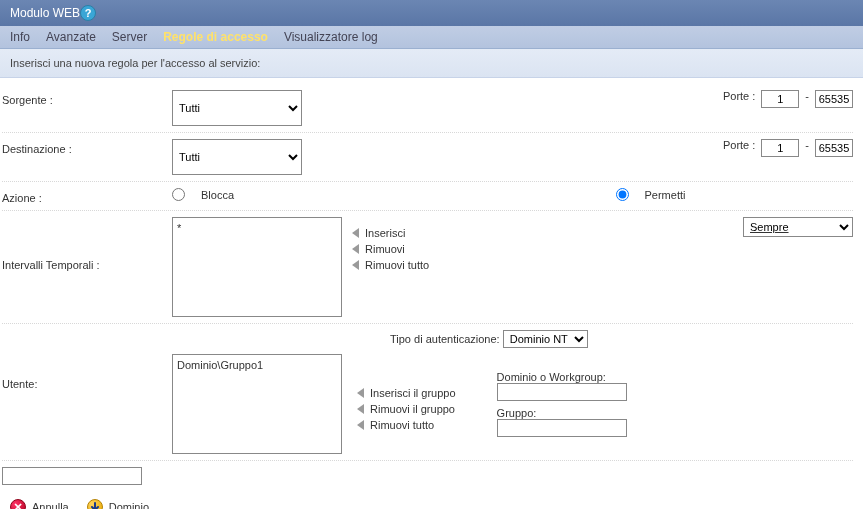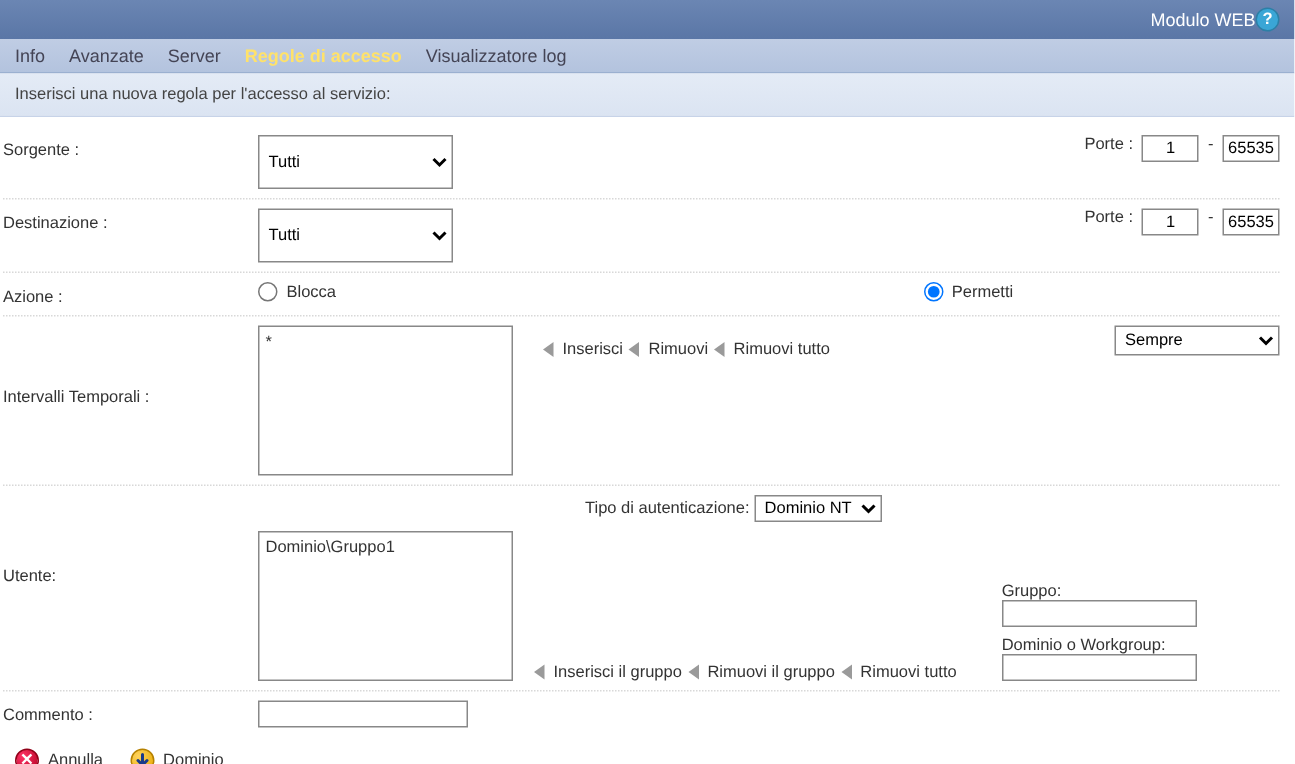--- a/index.html
+++ b/index.html
@@ -4,21 +4,21 @@
 <style>
   * { box-sizing: border-box; margin: 0; padding: 0; }
   html, body { font-family: Verdana, Arial, sans-serif; font-size: 11px; color: #333; background: #fff; }
   .wrapper { width: 863px; }
 
   .titlebar {
     background: linear-gradient(#6b86b3, #5a76a6);
     color: #fff;
     padding: 5px 10px;
     display: flex;
-    justify-content: flex-end;
+    justify-content: flex-start;
     align-items: center;
     font-size: 12px;
   }
   .help-icon {
     width: 16px; height: 16px; border-radius: 50%;
     background: #3aa6d6;
     display: flex; align-items: center; justify-content: center;
     color: #fff; font-weight: bold; font-size: 11px;
     border:1px solid #2c7fa6;
   }
@@ -56,44 +56,44 @@
 
   select, input[type="text"], textarea {
     font-family: inherit; font-size: 11px;
     border: 1px solid #888; background: #fff;
     padding: 1px 2px;
   }
   select.wide { width: 130px; height:36px;}
   input.port { width: 38px; text-align:center; height:18px;}
   .ports { display:flex; align-items:flex-start; gap:6px; color:#333; }
   .spacer { flex:1; }
-  .radio-block { display:flex; align-items:center; gap:6px; flex:1;}
+  .radio-block { display:flex; align-items:center; gap:16px; flex:1;}
   .radio-block.right { justify-content:flex-start; margin-left:200px;}
 
   .listbox {
     width: 170px; height: 100px;
     border: 1px solid #888; background:#fff;
     padding:3px 4px;
     overflow:auto;
   }
   .list-item { line-height:15px; white-space:nowrap; }
 
-  .arrow-btns { display:flex; flex-direction:row; gap:4px; margin-left:14px; margin-top:10px;}
+  .arrow-btns { display:flex; flex-direction:column; gap:4px; margin-left:4px; margin-top:10px;}
   .arrow-btn {
     display:flex; align-items:center; gap:6px;
     cursor:pointer; color:#333;
   }
   .arrow-btn .tri {
     width:0;height:0;
     border-top:5px solid transparent;
     border-bottom:5px solid transparent;
     border-right:7px solid #9a9a9a;
   }
 
-  .interval-right { margin-left:auto; display:flex; flex-direction:column; align-items:flex-end; }
+  .interval-right { margin-left:auto; display:flex; flex-direction:column; align-items:flex-end;text-decoration:underline; }
   .interval-right select { width:110px; height:20px;}
 
   .usercol {
     margin-left: 30px;
     display:flex; flex-direction:column; gap:6px;
     min-width:180px;
   }
   .usercol input { width:130px; height:18px;}
   .usercol .field-lbl { font-size:11px; }
 
@@ -215,54 +215,53 @@
     <div class="lbl" style="padding-top:48px;">Utente:</div>
     <div class="ctrl" style="flex-direction:column; gap:4px;">
       <div style="display:flex; justify-content:flex-start; padding-left:218px; margin-bottom:2px;">
         <span class="auth-row">
           <span class="field-lbl">Tipo di autenticazione:</span>
           <select>
             <option>Dominio NT</option>
           </select>
         </span>
       </div>
-      <div style="display:flex; align-items:flex-end;">
+      <div style="display:flex; align-items:center;gap:11px;">
         <div class="listbox">
           <div class="list-item">Dominio\Gruppo1</div>
         </div>
         <div class="arrow-btns">
           <div class="arrow-btn">
             <span class="tri"></span>
             <span>Inserisci il gruppo</span>
           </div>
           <div class="arrow-btn">
             <span class="tri"></span>
             <span>Rimuovi il gruppo</span>
           </div>
           <div class="arrow-btn">
             <span class="tri"></span>
             <span>Rimuovi tutto</span>
           </div>
         </div>
         <div class="usercol">
           <div>
+            <div class="field-lbl">Dominio o Workgroup:</div>
+            <input type="text" value="" style="">
+          </div>
+          <div>
             <div class="field-lbl">Gruppo:</div>
             <input type="text" value="" style="">
           </div>
-          <div>
-            <div class="field-lbl">Dominio o Workgroup:</div>
-            <input type="text" value="" style="">
-          </div>
         </div>
       </div>
     </div>
   </div>
 
   <div class="row comment">
-    <div class="lbl">Commento :</div>
     <div class="ctrl">
       <input type="text" value="" style="">
     </div>
   </div>
 
 </div>
 
 <div class="footer">
   <div class="foot-btn">
     <span class="circ red">✕</span>

